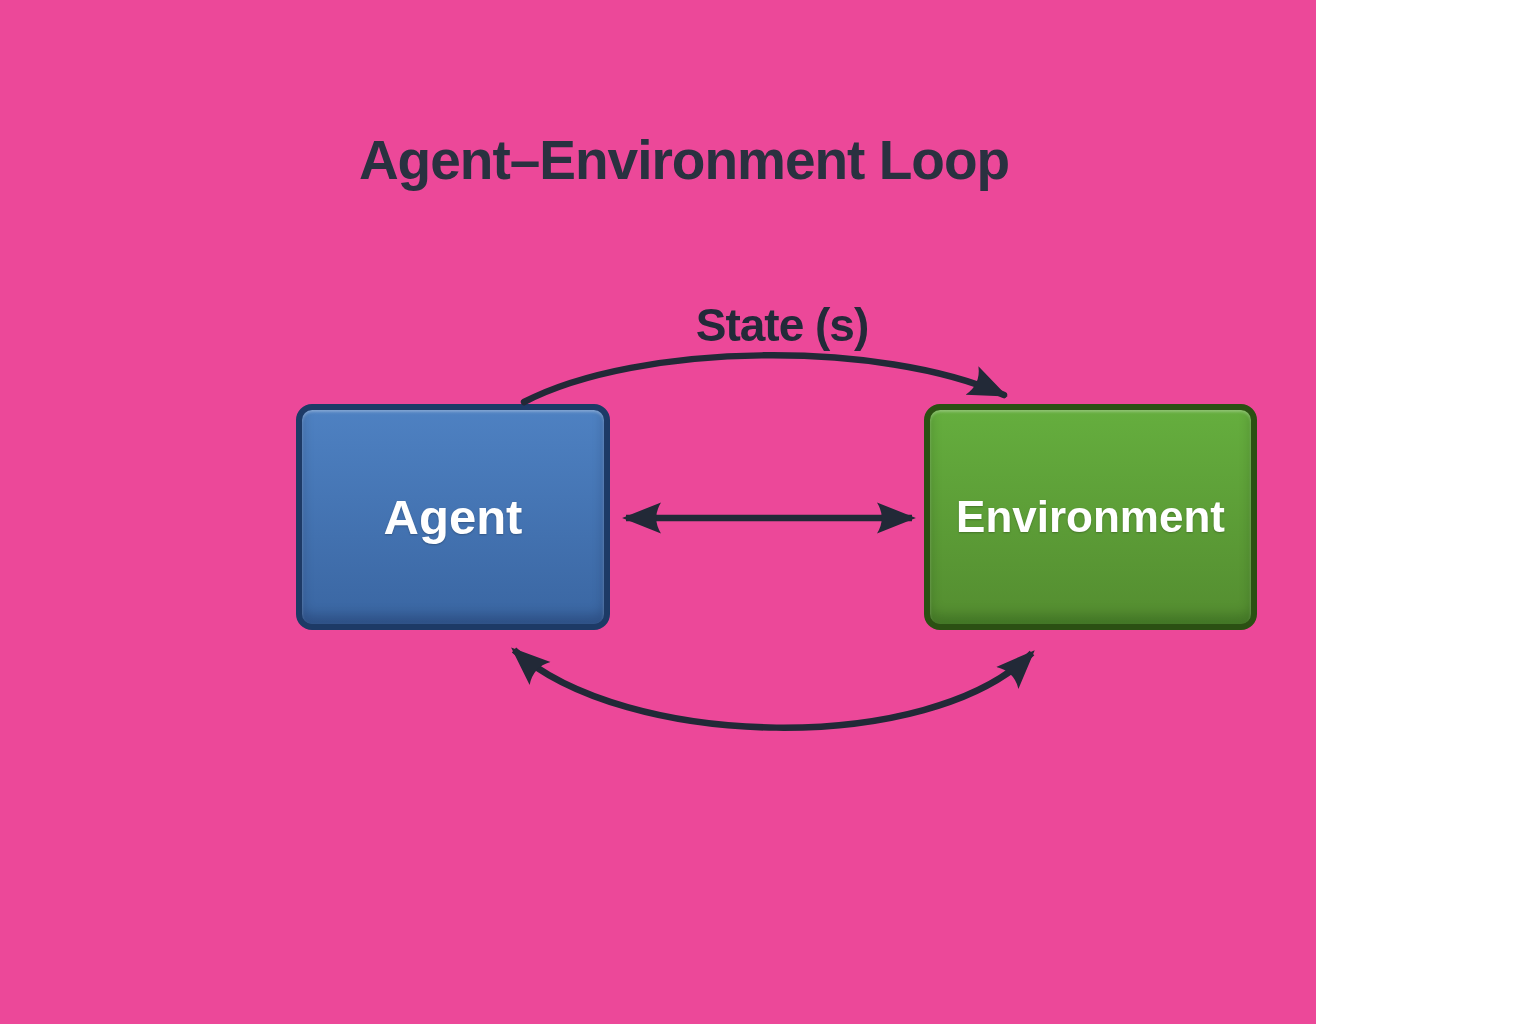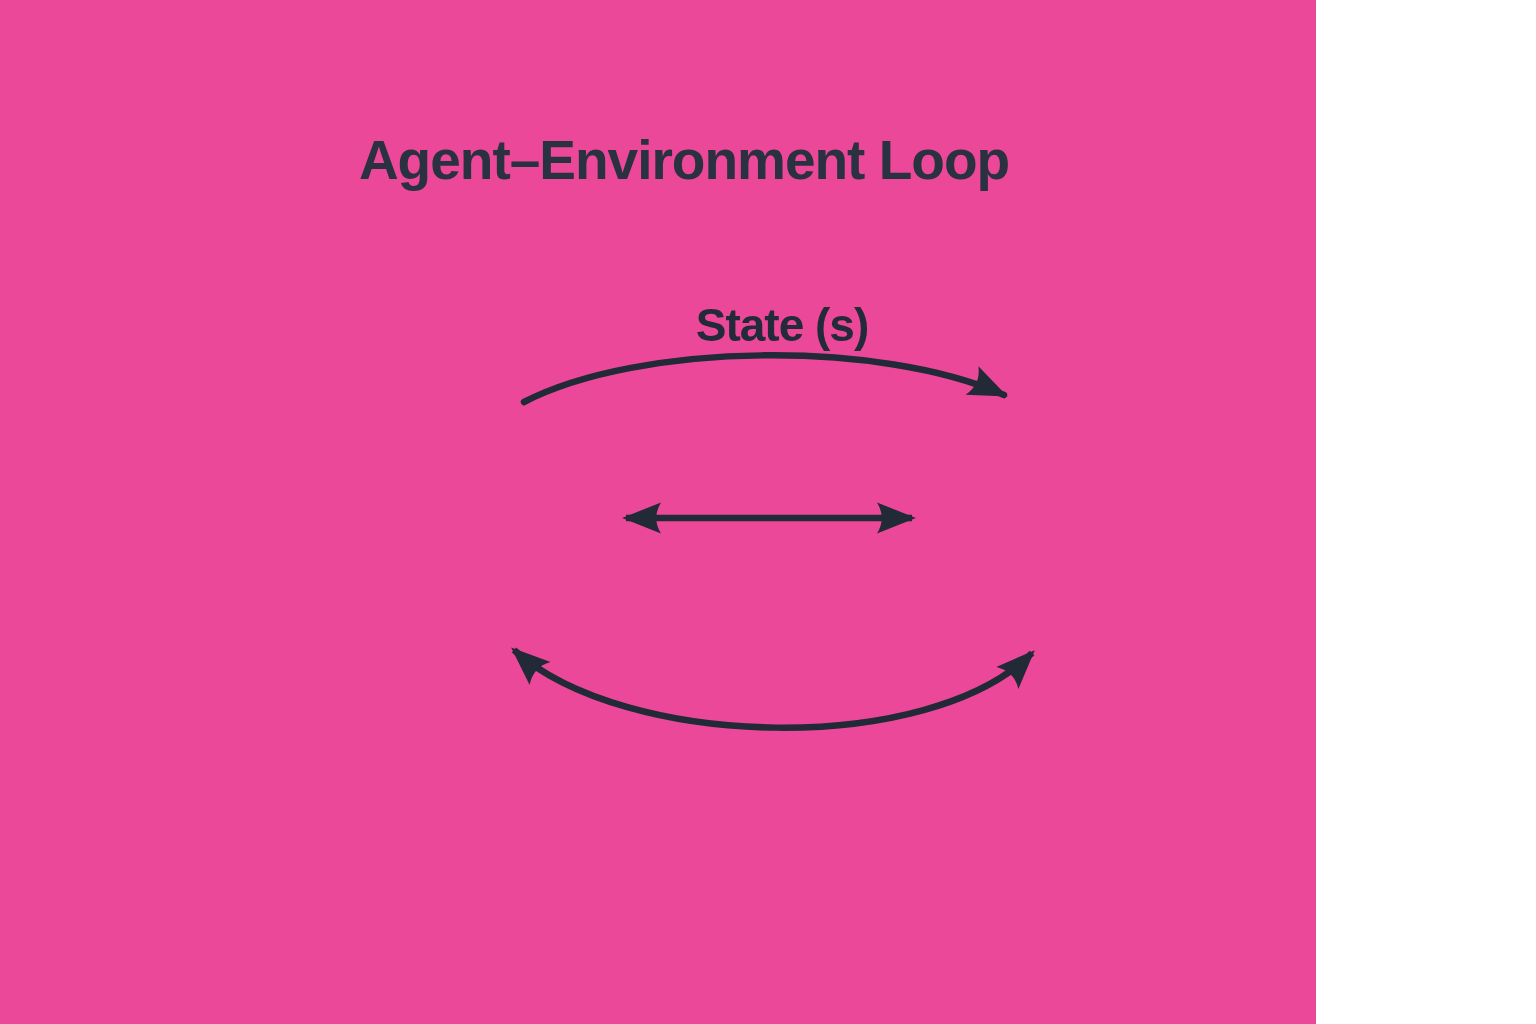--- a/index.html
+++ b/index.html
@@ -83,21 +83,27 @@
   .label-action     { left: 578px; top: 653px; width: 400px; }
   .label-next-state { left: 530px; top: 766px; width: 500px; }
 </style>
 </head>
 <body>
 
 <div class="stage">
 
   <div class="diagram-title">Agent–Environment Loop</div>
 
+  <div class="node node-agent">
+    <span>Agent</span>
+  </div>
 
+  <div class="node node-environment">
+    <span>Environment</span>
+  </div>
 
   <svg class="arrow-layer" viewBox="0 0 1536 1024" xmlns="http://www.w3.org/2000/svg">
     <defs>
       <marker id="ah-end" viewBox="0 0 10 8" refX="9" refY="4" markerWidth="6" markerHeight="6" orient="auto">
         <path d="M 0 0 L 10 4 L 0 8 Q 2.5 4 0 0 Z" fill="#222937"></path>
       </marker>
       <marker id="ah-start" viewBox="0 0 10 8" refX="9" refY="4" markerWidth="6" markerHeight="6" orient="auto-start-reverse">
         <path d="M 0 0 L 10 4 L 0 8 Q 2.5 4 0 0 Z" fill="#222937"></path>
       </marker>
     </defs>

